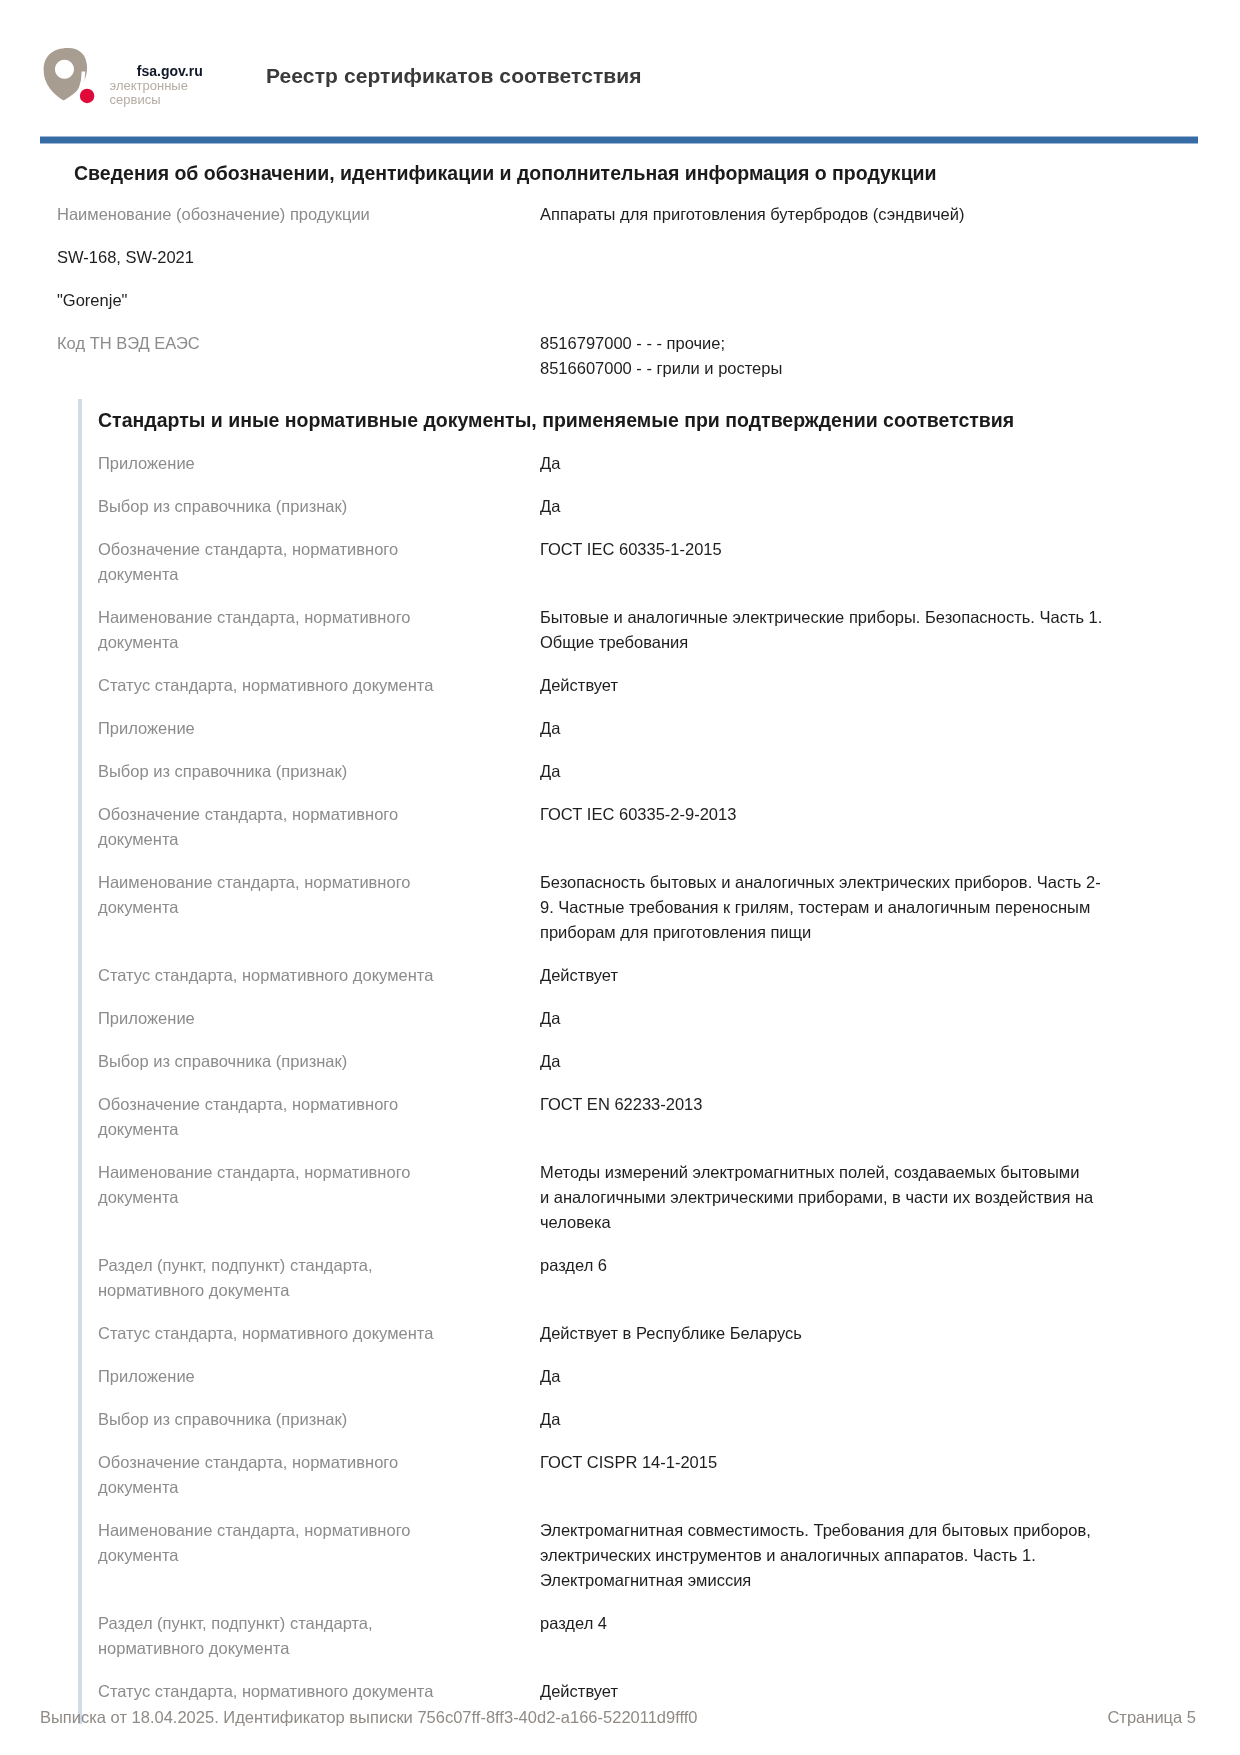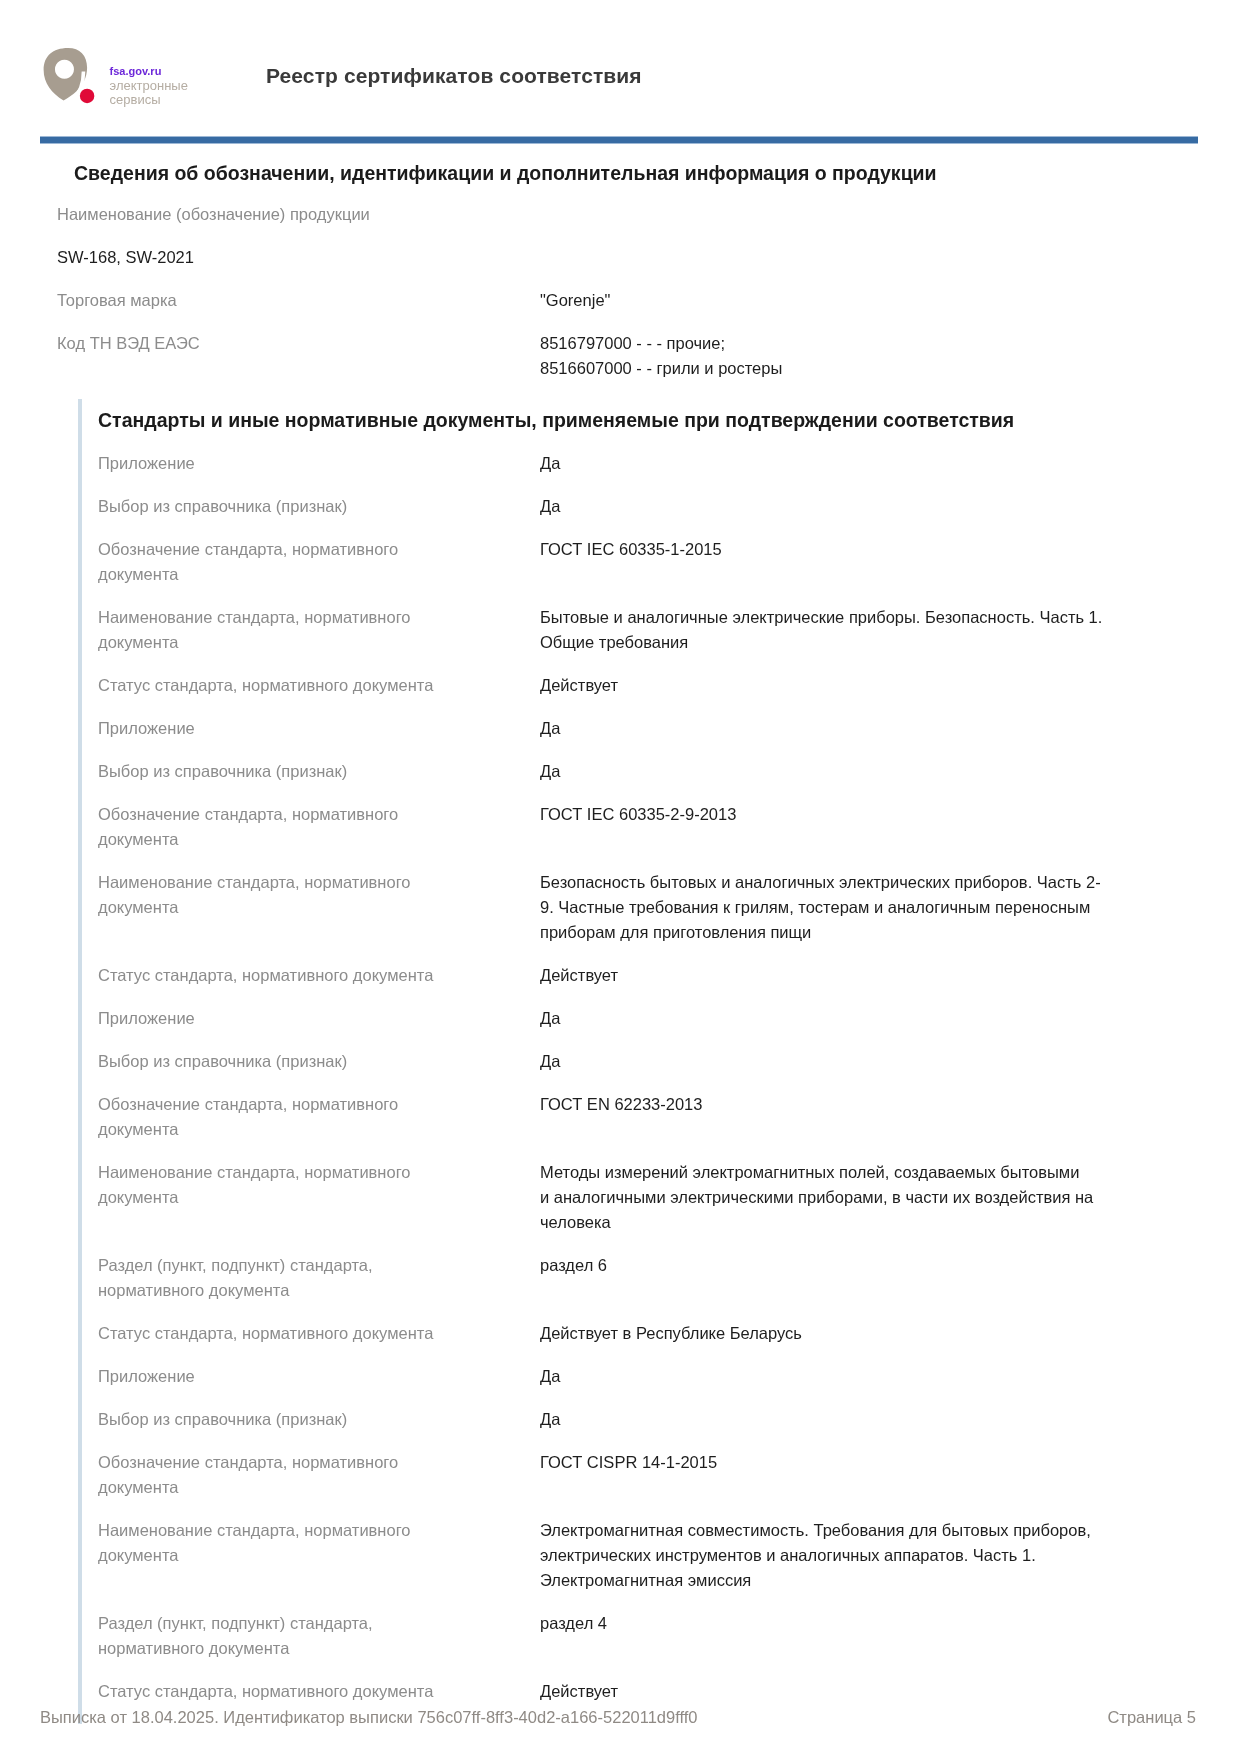--- a/index.html
+++ b/index.html
@@ -19,24 +19,25 @@
   .header {
     display: flex;
     align-items: center;
     padding-top: 40px;
     height: 72px;
   }
   .logo { display: flex; align-items: flex-end; width: 190px; }
   .logo svg { display: block; }
   .logo-text { margin-left: 8px; padding-bottom: 2px; }
   .brand {
-    color: #6d28d9;
+    color: #0f172a;
     font-weight: bold;
-    font-size: 11px;
+    font-size: 14px;
     line-height: 16px;
+    text-align: center;
   }
   .tagline {
     color: #b5ada3;
     font-size: 13px;
     line-height: 14px;
   }
   .doc-title {
     margin: 0 0 0 36px;
     font-size: 21px;
     font-weight: bold;
@@ -121,28 +122,28 @@
   <div class="blue-rule"></div>
 
   <div class="content">
 
     <h2 class="section-title">Сведения об обозначении, идентификации и дополнительная информация о продукции</h2>
 
     <div class="rows">
 
         <div class="row">
           <div class="lbl">Наименование (обозначение) продукции</div>
+          <div class="val">Аппараты для приготовления бутербродов (сэндвичей)</div>
         </div>
 
         <div class="row">
           <div class="val">SW-168, SW-2021</div>
         </div>
 
         <div class="row">
-          <div class="lbl">Торговая марка</div>
           <div class="val">"Gorenje"</div>
         </div>
 
         <div class="row">
           <div class="lbl">Код ТН ВЭД ЕАЭС</div>
           <div class="val">8516797000 - - - прочие;
 8516607000 - - грили и ростеры</div>
         </div>
       </div>
 

